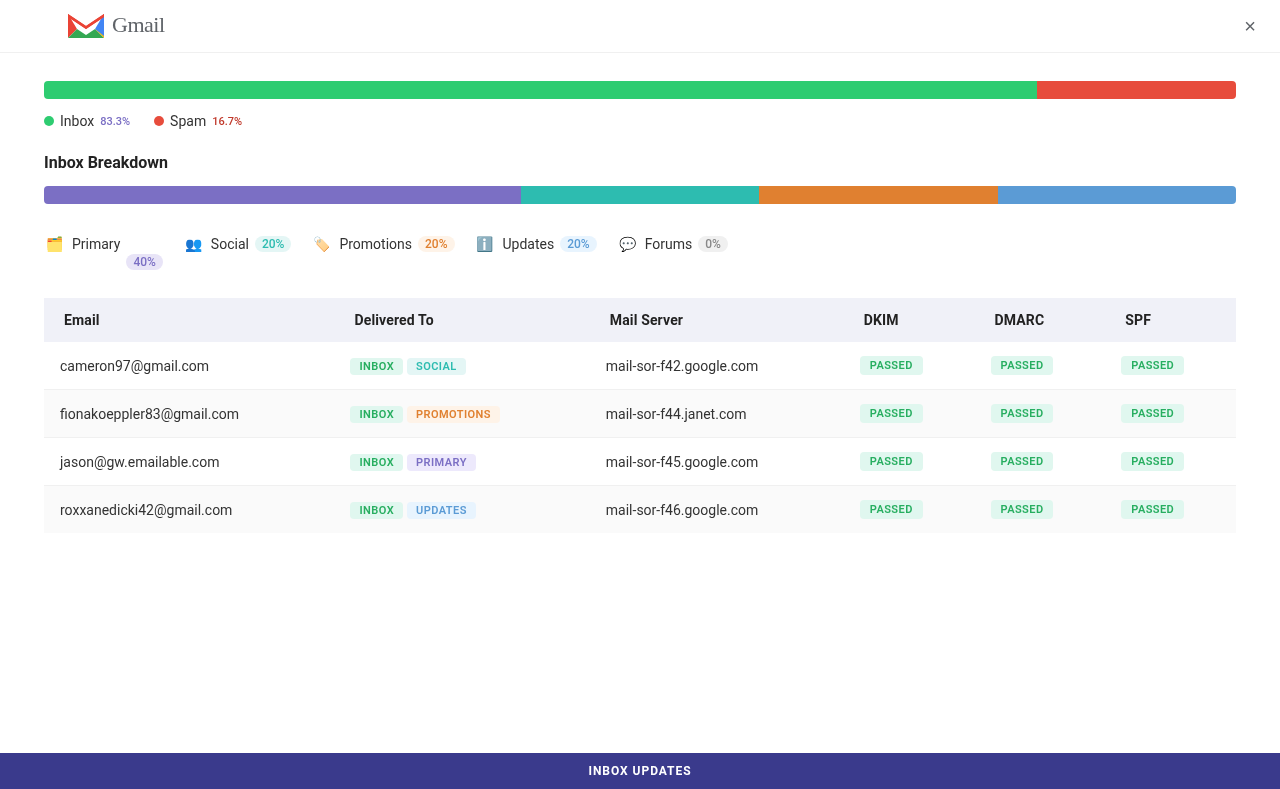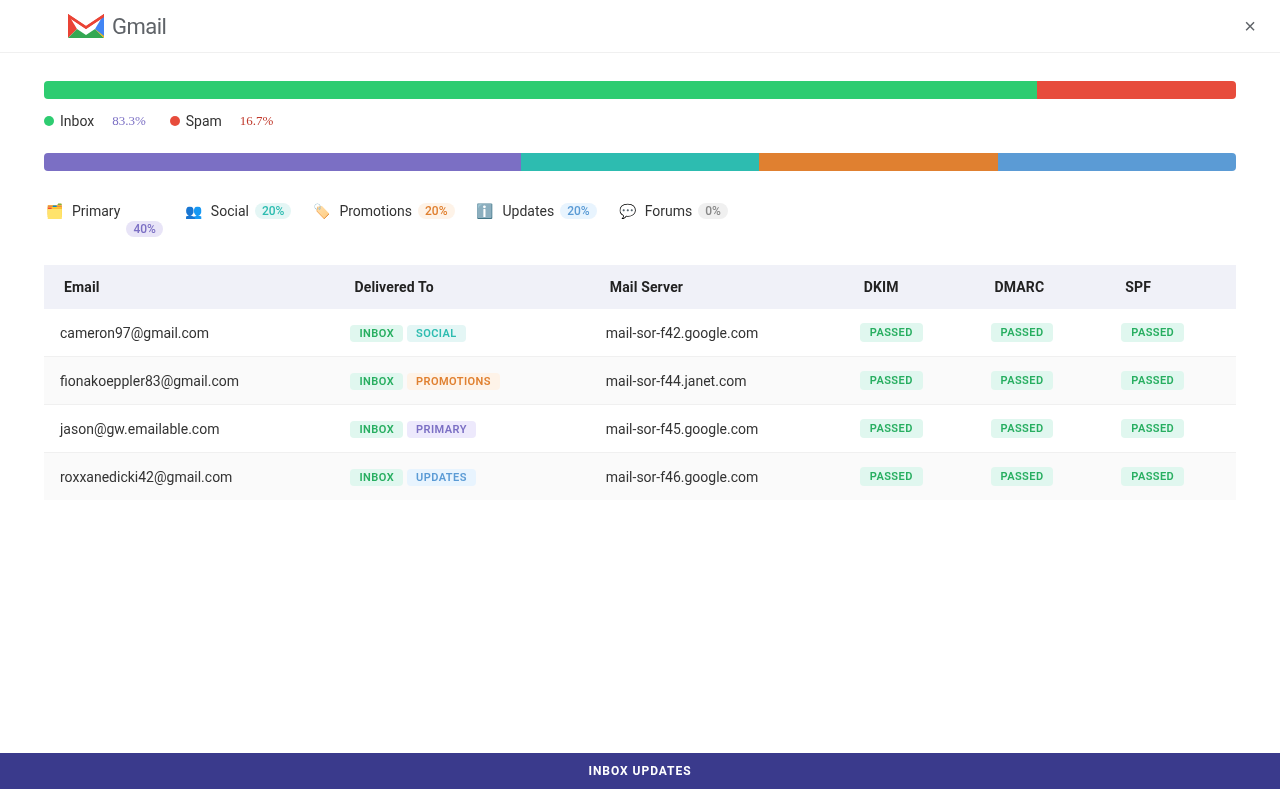--- a/index.html
+++ b/index.html
@@ -15,22 +15,23 @@
     
     .header {
       display: flex;
       align-items: center;
       justify-content: space-between;
       padding: 12px 24px;
       border-bottom: 1px solid #f0f0f0;
     }
     .header-logo {
       display: flex;
-      align-items: center;
+      align-items: flex-start;
       gap: 8px;
+      font-family: Liberation Serif, serif;
     }
     .gmail-text {
       font-size: 22px;
       color: #5f6368;
       font-weight: 400;
       letter-spacing: -0.5px;
     }
     .close-icon-btn {
       cursor: pointer;
       color: #5f6368;
@@ -78,25 +79,24 @@
       width: 10px;
       height: 10px;
       border-radius: 50%;
       display: inline-block;
     }
     .legend-label {
       font-size: 14px;
       color: #333;
     }
     .legend-pct {
-      font-size: 13px;
+      font-size: 11px;
       color: #7b6fc4;
       font-weight: 500;
-      margin-left: 12px;
-      font-family: Liberation Serif, serif;
+      margin-left: 0;
     }
 
     
     .section-title {
       font-size: 16px;
       font-weight: 700;
       color: #222;
       margin-bottom: 14px;
     }
 
@@ -268,20 +268,21 @@
       <span class="legend-label">Inbox</span>
       <span class="legend-pct">83.3%</span>
     </div>
     <div class="legend-item">
       <span class="legend-dot" style="background:#e74c3c;"></span>
       <span class="legend-label">Spam</span>
       <span class="legend-pct" style="color:#c0392b;">16.7%</span>
     </div>
   </div>
 
+  <div class="section-title">Inbox Breakdown</div>
 
   <div class="breakdown-bar">
     <div style="width:40%;background:#7b6fc4;"></div>
     <div style="width:20%;background:#2dbcb0;"></div>
     <div style="width:20%;background:#e08030;"></div>
     <div style="width:20%;background:#5b9bd5;"></div>
     <div style="width:0%;background:#b78fd4;"></div>
   </div>
 
   <div class="breakdown-legend">

